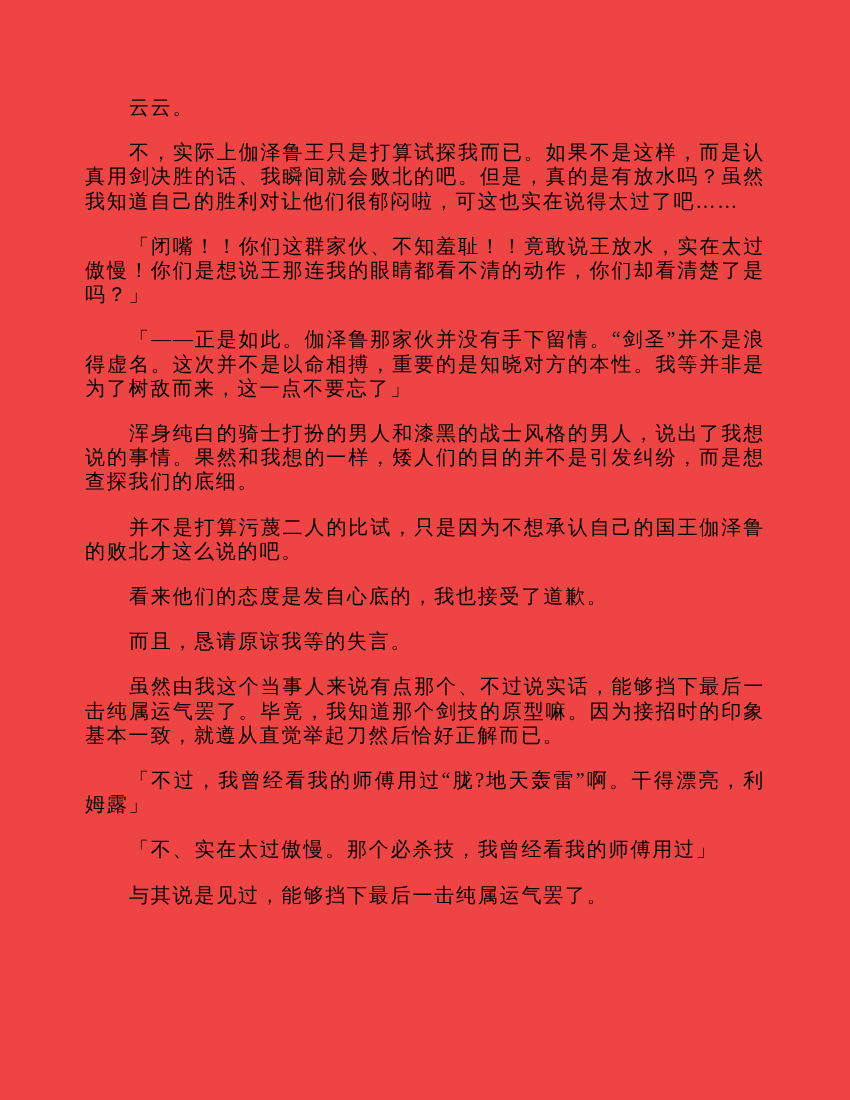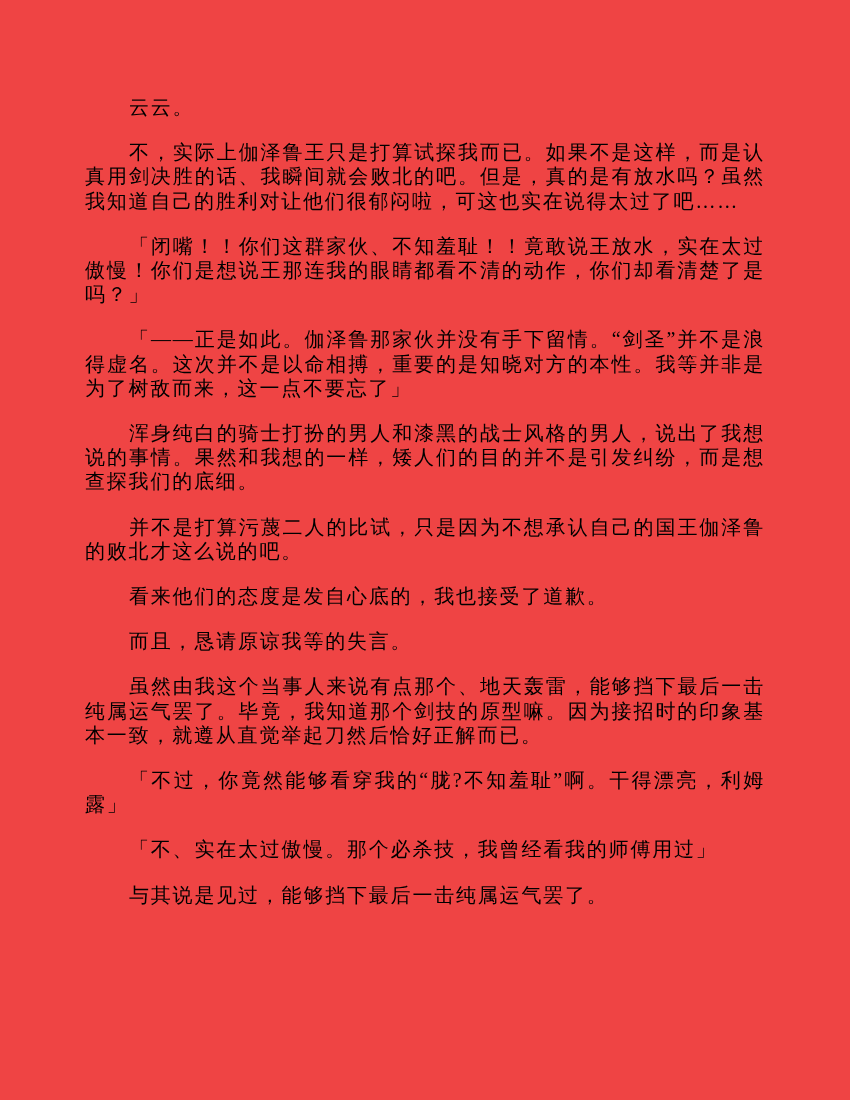--- a/index.html
+++ b/index.html
@@ -41,18 +41,18 @@
 <div class="page">
   <div class="text-column">
       <p class="para">云云。</p>
       <p class="para">不，实际上伽泽鲁王只是打算试探我而已。如果不是这样，而是认真用剑决胜的话、我瞬间就会败北的吧。但是，真的是有放水吗？虽然我知道自己的胜利对让他们很郁闷啦，可这也实在说得太过了吧……</p>
       <p class="para">「闭嘴！！你们这群家伙、不知羞耻！！竟敢说王放水，实在太过傲慢！你们是想说王那连我的眼睛都看不清的动作，你们却看清楚了是吗？」</p>
       <p class="para">「——正是如此。伽泽鲁那家伙并没有手下留情。“剑圣”并不是浪得虚名。这次并不是以命相搏，重要的是知晓对方的本性。我等并非是为了树敌而来，这一点不要忘了」</p>
       <p class="para">浑身纯白的骑士打扮的男人和漆黑的战士风格的男人，说出了我想说的事情。果然和我想的一样，矮人们的目的并不是引发纠纷，而是想查探我们的底细。</p>
       <p class="para">并不是打算污蔑二人的比试，只是因为不想承认自己的国王伽泽鲁的败北才这么说的吧。</p>
       <p class="para">看来他们的态度是发自心底的，我也接受了道歉。</p>
       <p class="para">而且，恳请原谅我等的失言。</p>
-      <p class="para">虽然由我这个当事人来说有点那个、地天轰雷，能够挡下最后一击纯属运气罢了。毕竟，我知道那个剑技的原型嘛。因为接招时的印象基本一致，就遵从直觉举起刀然后恰好正解而已。</p>
-      <p class="para">「不过，你竟然能够看穿我的“胧?不知羞耻”啊。干得漂亮，利姆露」</p>
+      <p class="para">虽然由我这个当事人来说有点那个、不过说实话，能够挡下最后一击纯属运气罢了。毕竟，我知道那个剑技的原型嘛。因为接招时的印象基本一致，就遵从直觉举起刀然后恰好正解而已。</p>
+      <p class="para">「不过，我曾经看我的师傅用过“胧?地天轰雷”啊。干得漂亮，利姆露」</p>
       <p class="para">「不、实在太过傲慢。那个必杀技，我曾经看我的师傅用过」</p>
       <p class="para">与其说是见过，能够挡下最后一击纯属运气罢了。</p>
     </div>
 </div>
 
 </body></html>

